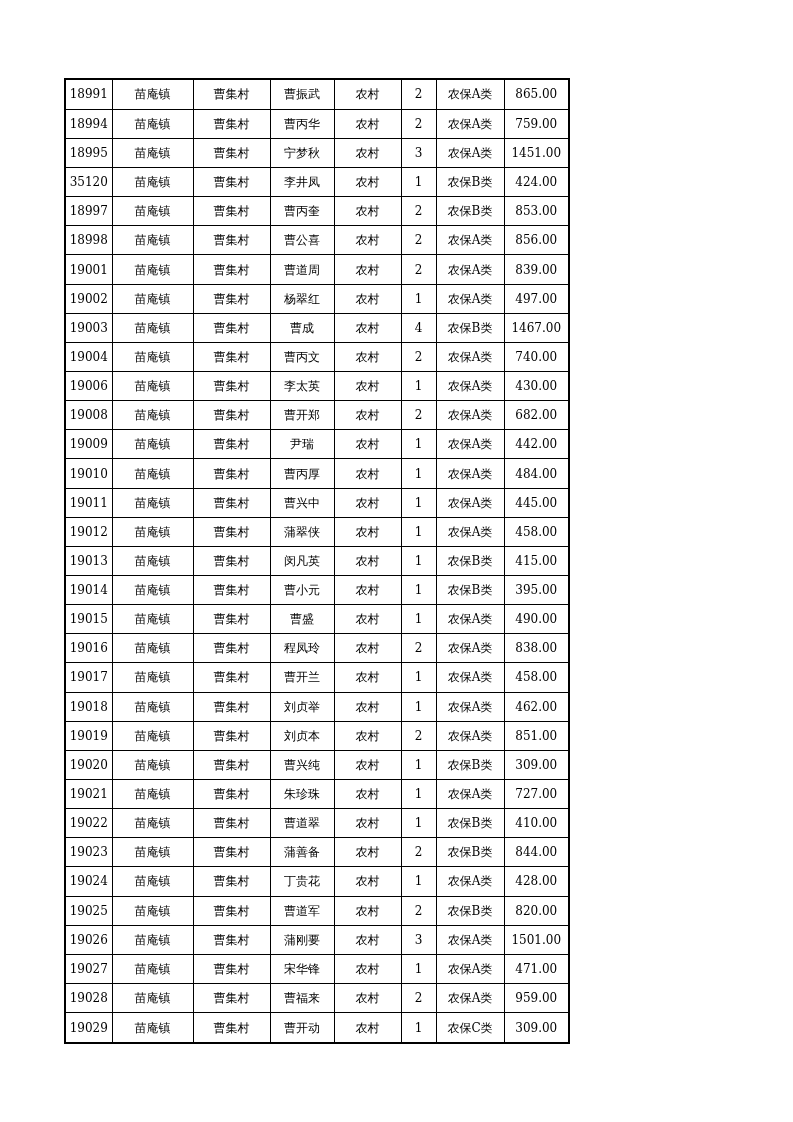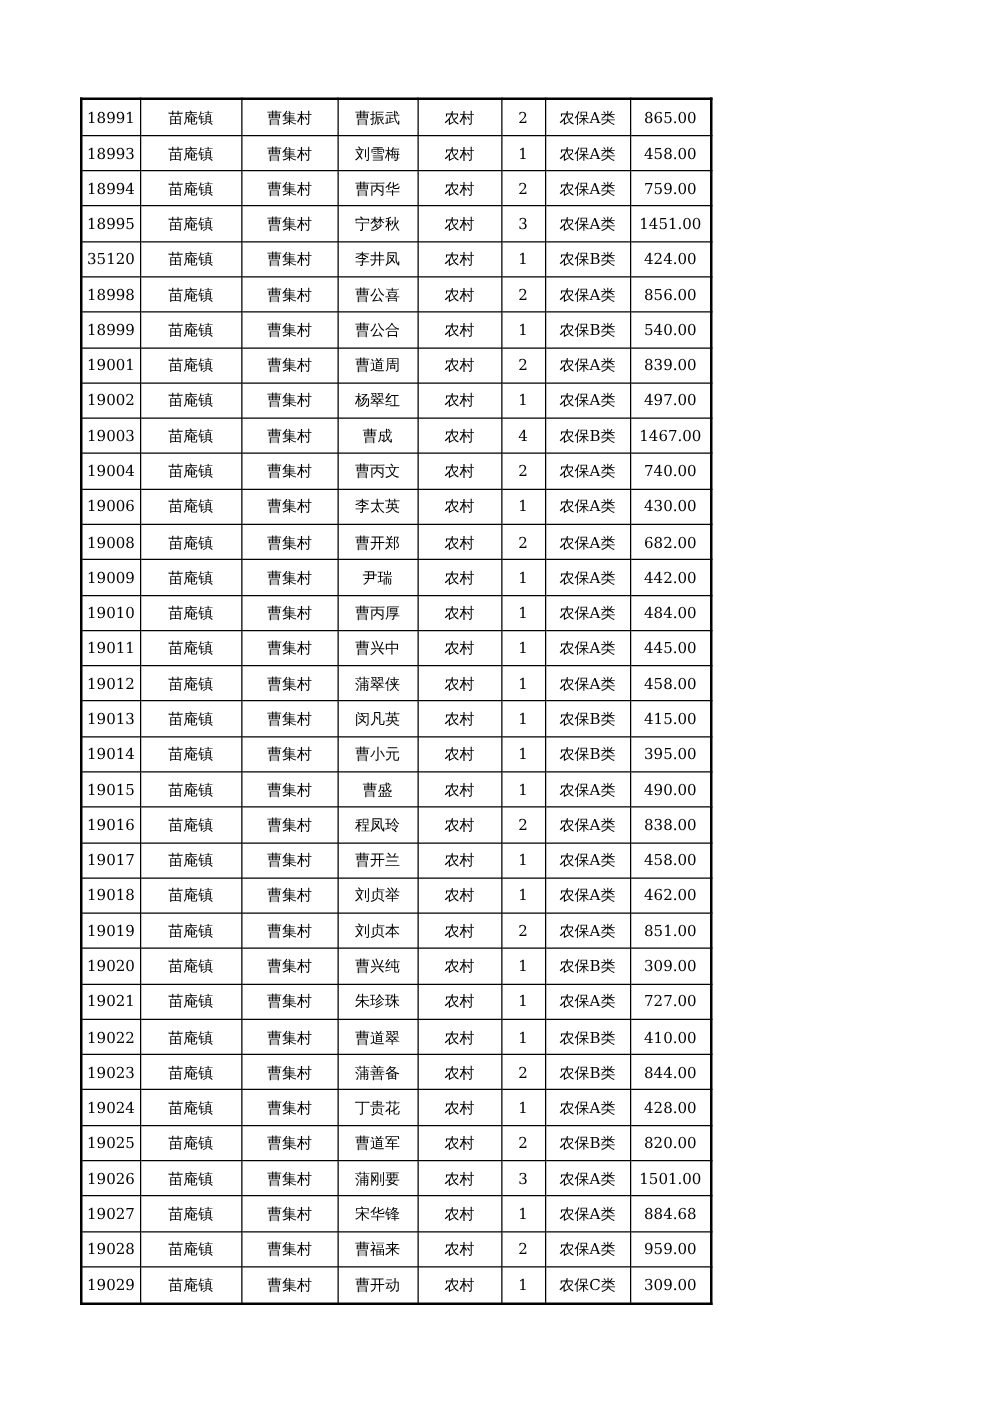--- a/index.html
+++ b/index.html
@@ -68,328 +68,318 @@
             <td>18991</td>
             <td>苗庵镇</td>
             <td>曹集村</td>
             <td>曹振武</td>
             <td>农村</td>
             <td>2</td>
             <td>农保A类</td>
             <td>865.00</td>
           </tr>
           <tr>
-            <td>18993</td>
-            <td>苗庵镇</td>
-            <td>曹集村</td>
-            <td>刘雪梅</td>
+            <td>18994</td>
+            <td>苗庵镇</td>
+            <td>曹集村</td>
+            <td>曹丙华</td>
+            <td>农村</td>
+            <td>2</td>
+            <td>农保A类</td>
+            <td>759.00</td>
+          </tr>
+          <tr>
+            <td>18995</td>
+            <td>苗庵镇</td>
+            <td>曹集村</td>
+            <td>宁梦秋</td>
+            <td>农村</td>
+            <td>3</td>
+            <td>农保A类</td>
+            <td>1451.00</td>
+          </tr>
+          <tr>
+            <td>35120</td>
+            <td>苗庵镇</td>
+            <td>曹集村</td>
+            <td>李井凤</td>
+            <td>农村</td>
+            <td>1</td>
+            <td>农保B类</td>
+            <td>424.00</td>
+          </tr>
+          <tr>
+            <td>18997</td>
+            <td>苗庵镇</td>
+            <td>曹集村</td>
+            <td>曹丙奎</td>
+            <td>农村</td>
+            <td>2</td>
+            <td>农保B类</td>
+            <td>853.00</td>
+          </tr>
+          <tr>
+            <td>18998</td>
+            <td>苗庵镇</td>
+            <td>曹集村</td>
+            <td>曹公喜</td>
+            <td>农村</td>
+            <td>2</td>
+            <td>农保A类</td>
+            <td>856.00</td>
+          </tr>
+          <tr>
+            <td>19001</td>
+            <td>苗庵镇</td>
+            <td>曹集村</td>
+            <td>曹道周</td>
+            <td>农村</td>
+            <td>2</td>
+            <td>农保A类</td>
+            <td>839.00</td>
+          </tr>
+          <tr>
+            <td>19002</td>
+            <td>苗庵镇</td>
+            <td>曹集村</td>
+            <td>杨翠红</td>
+            <td>农村</td>
+            <td>1</td>
+            <td>农保A类</td>
+            <td>497.00</td>
+          </tr>
+          <tr>
+            <td>19003</td>
+            <td>苗庵镇</td>
+            <td>曹集村</td>
+            <td>曹成</td>
+            <td>农村</td>
+            <td>4</td>
+            <td>农保B类</td>
+            <td>1467.00</td>
+          </tr>
+          <tr>
+            <td>19004</td>
+            <td>苗庵镇</td>
+            <td>曹集村</td>
+            <td>曹丙文</td>
+            <td>农村</td>
+            <td>2</td>
+            <td>农保A类</td>
+            <td>740.00</td>
+          </tr>
+          <tr>
+            <td>19006</td>
+            <td>苗庵镇</td>
+            <td>曹集村</td>
+            <td>李太英</td>
+            <td>农村</td>
+            <td>1</td>
+            <td>农保A类</td>
+            <td>430.00</td>
+          </tr>
+          <tr>
+            <td>19008</td>
+            <td>苗庵镇</td>
+            <td>曹集村</td>
+            <td>曹开郑</td>
+            <td>农村</td>
+            <td>2</td>
+            <td>农保A类</td>
+            <td>682.00</td>
+          </tr>
+          <tr>
+            <td>19009</td>
+            <td>苗庵镇</td>
+            <td>曹集村</td>
+            <td>尹瑞</td>
+            <td>农村</td>
+            <td>1</td>
+            <td>农保A类</td>
+            <td>442.00</td>
+          </tr>
+          <tr>
+            <td>19010</td>
+            <td>苗庵镇</td>
+            <td>曹集村</td>
+            <td>曹丙厚</td>
+            <td>农村</td>
+            <td>1</td>
+            <td>农保A类</td>
+            <td>484.00</td>
+          </tr>
+          <tr>
+            <td>19011</td>
+            <td>苗庵镇</td>
+            <td>曹集村</td>
+            <td>曹兴中</td>
+            <td>农村</td>
+            <td>1</td>
+            <td>农保A类</td>
+            <td>445.00</td>
+          </tr>
+          <tr>
+            <td>19012</td>
+            <td>苗庵镇</td>
+            <td>曹集村</td>
+            <td>蒲翠侠</td>
             <td>农村</td>
             <td>1</td>
             <td>农保A类</td>
             <td>458.00</td>
           </tr>
           <tr>
-            <td>18994</td>
-            <td>苗庵镇</td>
-            <td>曹集村</td>
-            <td>曹丙华</td>
-            <td>农村</td>
-            <td>2</td>
-            <td>农保A类</td>
-            <td>759.00</td>
-          </tr>
-          <tr>
-            <td>18995</td>
-            <td>苗庵镇</td>
-            <td>曹集村</td>
-            <td>宁梦秋</td>
+            <td>19013</td>
+            <td>苗庵镇</td>
+            <td>曹集村</td>
+            <td>闵凡英</td>
+            <td>农村</td>
+            <td>1</td>
+            <td>农保B类</td>
+            <td>415.00</td>
+          </tr>
+          <tr>
+            <td>19014</td>
+            <td>苗庵镇</td>
+            <td>曹集村</td>
+            <td>曹小元</td>
+            <td>农村</td>
+            <td>1</td>
+            <td>农保B类</td>
+            <td>395.00</td>
+          </tr>
+          <tr>
+            <td>19015</td>
+            <td>苗庵镇</td>
+            <td>曹集村</td>
+            <td>曹盛</td>
+            <td>农村</td>
+            <td>1</td>
+            <td>农保A类</td>
+            <td>490.00</td>
+          </tr>
+          <tr>
+            <td>19016</td>
+            <td>苗庵镇</td>
+            <td>曹集村</td>
+            <td>程凤玲</td>
+            <td>农村</td>
+            <td>2</td>
+            <td>农保A类</td>
+            <td>838.00</td>
+          </tr>
+          <tr>
+            <td>19017</td>
+            <td>苗庵镇</td>
+            <td>曹集村</td>
+            <td>曹开兰</td>
+            <td>农村</td>
+            <td>1</td>
+            <td>农保A类</td>
+            <td>458.00</td>
+          </tr>
+          <tr>
+            <td>19018</td>
+            <td>苗庵镇</td>
+            <td>曹集村</td>
+            <td>刘贞举</td>
+            <td>农村</td>
+            <td>1</td>
+            <td>农保A类</td>
+            <td>462.00</td>
+          </tr>
+          <tr>
+            <td>19019</td>
+            <td>苗庵镇</td>
+            <td>曹集村</td>
+            <td>刘贞本</td>
+            <td>农村</td>
+            <td>2</td>
+            <td>农保A类</td>
+            <td>851.00</td>
+          </tr>
+          <tr>
+            <td>19020</td>
+            <td>苗庵镇</td>
+            <td>曹集村</td>
+            <td>曹兴纯</td>
+            <td>农村</td>
+            <td>1</td>
+            <td>农保B类</td>
+            <td>309.00</td>
+          </tr>
+          <tr>
+            <td>19021</td>
+            <td>苗庵镇</td>
+            <td>曹集村</td>
+            <td>朱珍珠</td>
+            <td>农村</td>
+            <td>1</td>
+            <td>农保A类</td>
+            <td>727.00</td>
+          </tr>
+          <tr>
+            <td>19022</td>
+            <td>苗庵镇</td>
+            <td>曹集村</td>
+            <td>曹道翠</td>
+            <td>农村</td>
+            <td>1</td>
+            <td>农保B类</td>
+            <td>410.00</td>
+          </tr>
+          <tr>
+            <td>19023</td>
+            <td>苗庵镇</td>
+            <td>曹集村</td>
+            <td>蒲善备</td>
+            <td>农村</td>
+            <td>2</td>
+            <td>农保B类</td>
+            <td>844.00</td>
+          </tr>
+          <tr>
+            <td>19024</td>
+            <td>苗庵镇</td>
+            <td>曹集村</td>
+            <td>丁贵花</td>
+            <td>农村</td>
+            <td>1</td>
+            <td>农保A类</td>
+            <td>428.00</td>
+          </tr>
+          <tr>
+            <td>19025</td>
+            <td>苗庵镇</td>
+            <td>曹集村</td>
+            <td>曹道军</td>
+            <td>农村</td>
+            <td>2</td>
+            <td>农保B类</td>
+            <td>820.00</td>
+          </tr>
+          <tr>
+            <td>19026</td>
+            <td>苗庵镇</td>
+            <td>曹集村</td>
+            <td>蒲刚要</td>
             <td>农村</td>
             <td>3</td>
             <td>农保A类</td>
-            <td>1451.00</td>
-          </tr>
-          <tr>
-            <td>35120</td>
-            <td>苗庵镇</td>
-            <td>曹集村</td>
-            <td>李井凤</td>
-            <td>农村</td>
-            <td>1</td>
-            <td>农保B类</td>
-            <td>424.00</td>
-          </tr>
-          <tr>
-            <td>18998</td>
-            <td>苗庵镇</td>
-            <td>曹集村</td>
-            <td>曹公喜</td>
-            <td>农村</td>
-            <td>2</td>
-            <td>农保A类</td>
-            <td>856.00</td>
-          </tr>
-          <tr>
-            <td>18999</td>
-            <td>苗庵镇</td>
-            <td>曹集村</td>
-            <td>曹公合</td>
-            <td>农村</td>
-            <td>1</td>
-            <td>农保B类</td>
-            <td>540.00</td>
-          </tr>
-          <tr>
-            <td>19001</td>
-            <td>苗庵镇</td>
-            <td>曹集村</td>
-            <td>曹道周</td>
-            <td>农村</td>
-            <td>2</td>
-            <td>农保A类</td>
-            <td>839.00</td>
-          </tr>
-          <tr>
-            <td>19002</td>
-            <td>苗庵镇</td>
-            <td>曹集村</td>
-            <td>杨翠红</td>
-            <td>农村</td>
-            <td>1</td>
-            <td>农保A类</td>
-            <td>497.00</td>
-          </tr>
-          <tr>
-            <td>19003</td>
-            <td>苗庵镇</td>
-            <td>曹集村</td>
-            <td>曹成</td>
-            <td>农村</td>
-            <td>4</td>
-            <td>农保B类</td>
-            <td>1467.00</td>
-          </tr>
-          <tr>
-            <td>19004</td>
-            <td>苗庵镇</td>
-            <td>曹集村</td>
-            <td>曹丙文</td>
-            <td>农村</td>
-            <td>2</td>
-            <td>农保A类</td>
-            <td>740.00</td>
-          </tr>
-          <tr>
-            <td>19006</td>
-            <td>苗庵镇</td>
-            <td>曹集村</td>
-            <td>李太英</td>
-            <td>农村</td>
-            <td>1</td>
-            <td>农保A类</td>
-            <td>430.00</td>
-          </tr>
-          <tr>
-            <td>19008</td>
-            <td>苗庵镇</td>
-            <td>曹集村</td>
-            <td>曹开郑</td>
-            <td>农村</td>
-            <td>2</td>
-            <td>农保A类</td>
-            <td>682.00</td>
-          </tr>
-          <tr>
-            <td>19009</td>
-            <td>苗庵镇</td>
-            <td>曹集村</td>
-            <td>尹瑞</td>
-            <td>农村</td>
-            <td>1</td>
-            <td>农保A类</td>
-            <td>442.00</td>
-          </tr>
-          <tr>
-            <td>19010</td>
-            <td>苗庵镇</td>
-            <td>曹集村</td>
-            <td>曹丙厚</td>
-            <td>农村</td>
-            <td>1</td>
-            <td>农保A类</td>
-            <td>484.00</td>
-          </tr>
-          <tr>
-            <td>19011</td>
-            <td>苗庵镇</td>
-            <td>曹集村</td>
-            <td>曹兴中</td>
-            <td>农村</td>
-            <td>1</td>
-            <td>农保A类</td>
-            <td>445.00</td>
-          </tr>
-          <tr>
-            <td>19012</td>
-            <td>苗庵镇</td>
-            <td>曹集村</td>
-            <td>蒲翠侠</td>
-            <td>农村</td>
-            <td>1</td>
-            <td>农保A类</td>
-            <td>458.00</td>
-          </tr>
-          <tr>
-            <td>19013</td>
-            <td>苗庵镇</td>
-            <td>曹集村</td>
-            <td>闵凡英</td>
-            <td>农村</td>
-            <td>1</td>
-            <td>农保B类</td>
-            <td>415.00</td>
-          </tr>
-          <tr>
-            <td>19014</td>
-            <td>苗庵镇</td>
-            <td>曹集村</td>
-            <td>曹小元</td>
-            <td>农村</td>
-            <td>1</td>
-            <td>农保B类</td>
-            <td>395.00</td>
-          </tr>
-          <tr>
-            <td>19015</td>
-            <td>苗庵镇</td>
-            <td>曹集村</td>
-            <td>曹盛</td>
-            <td>农村</td>
-            <td>1</td>
-            <td>农保A类</td>
-            <td>490.00</td>
-          </tr>
-          <tr>
-            <td>19016</td>
-            <td>苗庵镇</td>
-            <td>曹集村</td>
-            <td>程凤玲</td>
-            <td>农村</td>
-            <td>2</td>
-            <td>农保A类</td>
-            <td>838.00</td>
-          </tr>
-          <tr>
-            <td>19017</td>
-            <td>苗庵镇</td>
-            <td>曹集村</td>
-            <td>曹开兰</td>
-            <td>农村</td>
-            <td>1</td>
-            <td>农保A类</td>
-            <td>458.00</td>
-          </tr>
-          <tr>
-            <td>19018</td>
-            <td>苗庵镇</td>
-            <td>曹集村</td>
-            <td>刘贞举</td>
-            <td>农村</td>
-            <td>1</td>
-            <td>农保A类</td>
-            <td>462.00</td>
-          </tr>
-          <tr>
-            <td>19019</td>
-            <td>苗庵镇</td>
-            <td>曹集村</td>
-            <td>刘贞本</td>
-            <td>农村</td>
-            <td>2</td>
-            <td>农保A类</td>
-            <td>851.00</td>
-          </tr>
-          <tr>
-            <td>19020</td>
-            <td>苗庵镇</td>
-            <td>曹集村</td>
-            <td>曹兴纯</td>
-            <td>农村</td>
-            <td>1</td>
-            <td>农保B类</td>
-            <td>309.00</td>
-          </tr>
-          <tr>
-            <td>19021</td>
-            <td>苗庵镇</td>
-            <td>曹集村</td>
-            <td>朱珍珠</td>
-            <td>农村</td>
-            <td>1</td>
-            <td>农保A类</td>
-            <td>727.00</td>
-          </tr>
-          <tr>
-            <td>19022</td>
-            <td>苗庵镇</td>
-            <td>曹集村</td>
-            <td>曹道翠</td>
-            <td>农村</td>
-            <td>1</td>
-            <td>农保B类</td>
-            <td>410.00</td>
-          </tr>
-          <tr>
-            <td>19023</td>
-            <td>苗庵镇</td>
-            <td>曹集村</td>
-            <td>蒲善备</td>
-            <td>农村</td>
-            <td>2</td>
-            <td>农保B类</td>
-            <td>844.00</td>
-          </tr>
-          <tr>
-            <td>19024</td>
-            <td>苗庵镇</td>
-            <td>曹集村</td>
-            <td>丁贵花</td>
-            <td>农村</td>
-            <td>1</td>
-            <td>农保A类</td>
-            <td>428.00</td>
-          </tr>
-          <tr>
-            <td>19025</td>
-            <td>苗庵镇</td>
-            <td>曹集村</td>
-            <td>曹道军</td>
-            <td>农村</td>
-            <td>2</td>
-            <td>农保B类</td>
-            <td>820.00</td>
-          </tr>
-          <tr>
-            <td>19026</td>
-            <td>苗庵镇</td>
-            <td>曹集村</td>
-            <td>蒲刚要</td>
-            <td>农村</td>
-            <td>3</td>
-            <td>农保A类</td>
             <td>1501.00</td>
           </tr>
           <tr>
             <td>19027</td>
             <td>苗庵镇</td>
             <td>曹集村</td>
             <td>宋华锋</td>
             <td>农村</td>
             <td>1</td>
             <td>农保A类</td>
-            <td>884.68</td>
+            <td>471.00</td>
           </tr>
           <tr>
             <td>19028</td>
             <td>苗庵镇</td>
             <td>曹集村</td>
             <td>曹福来</td>
             <td>农村</td>
             <td>2</td>
             <td>农保A类</td>
             <td>959.00</td>

